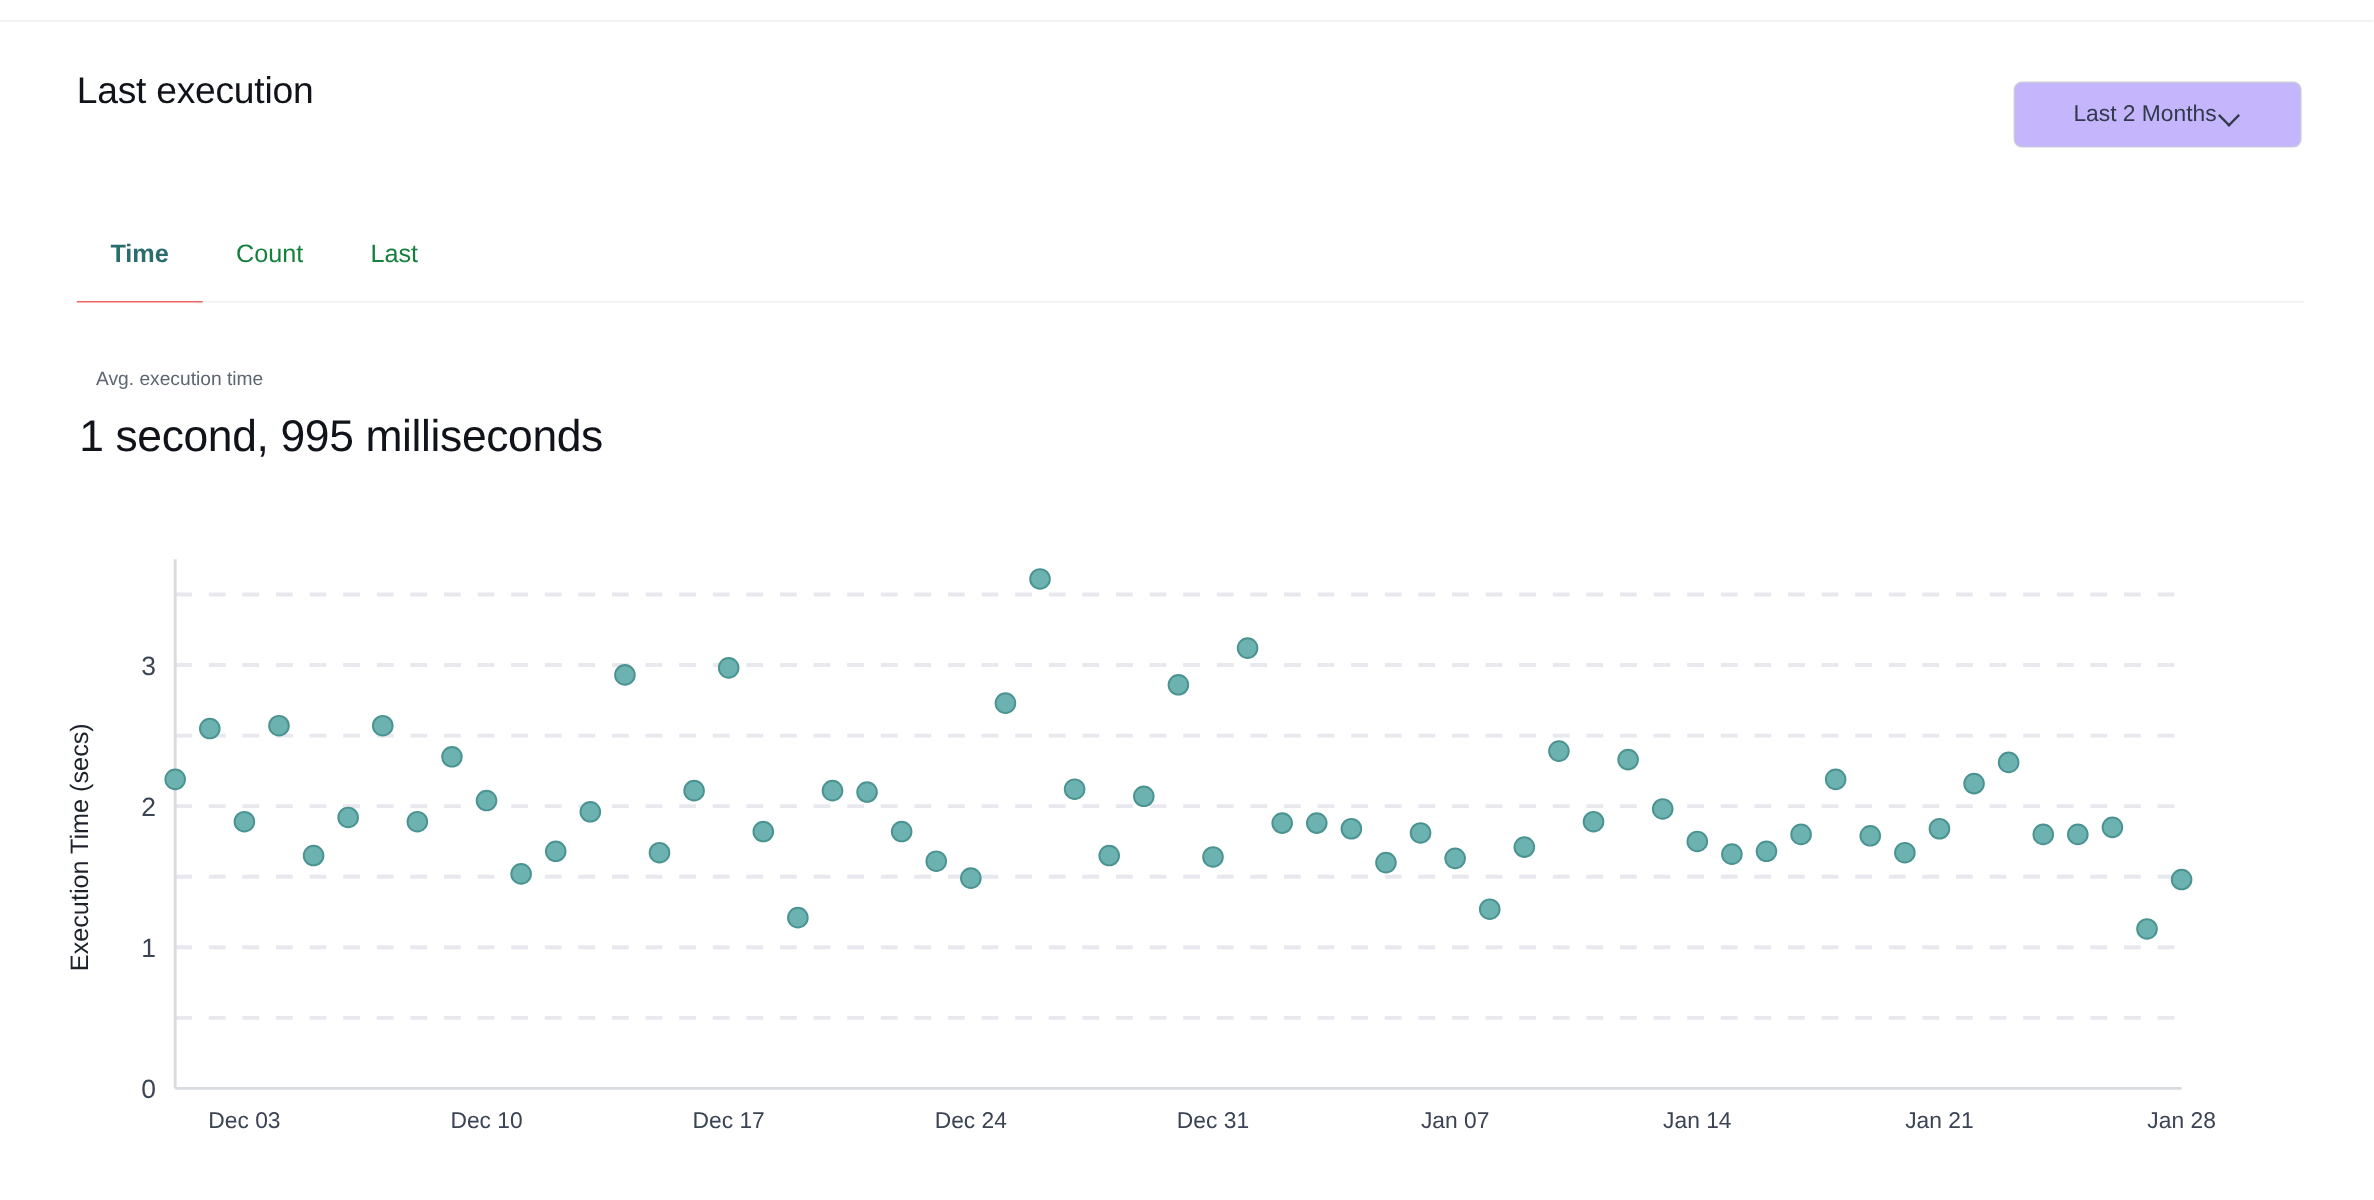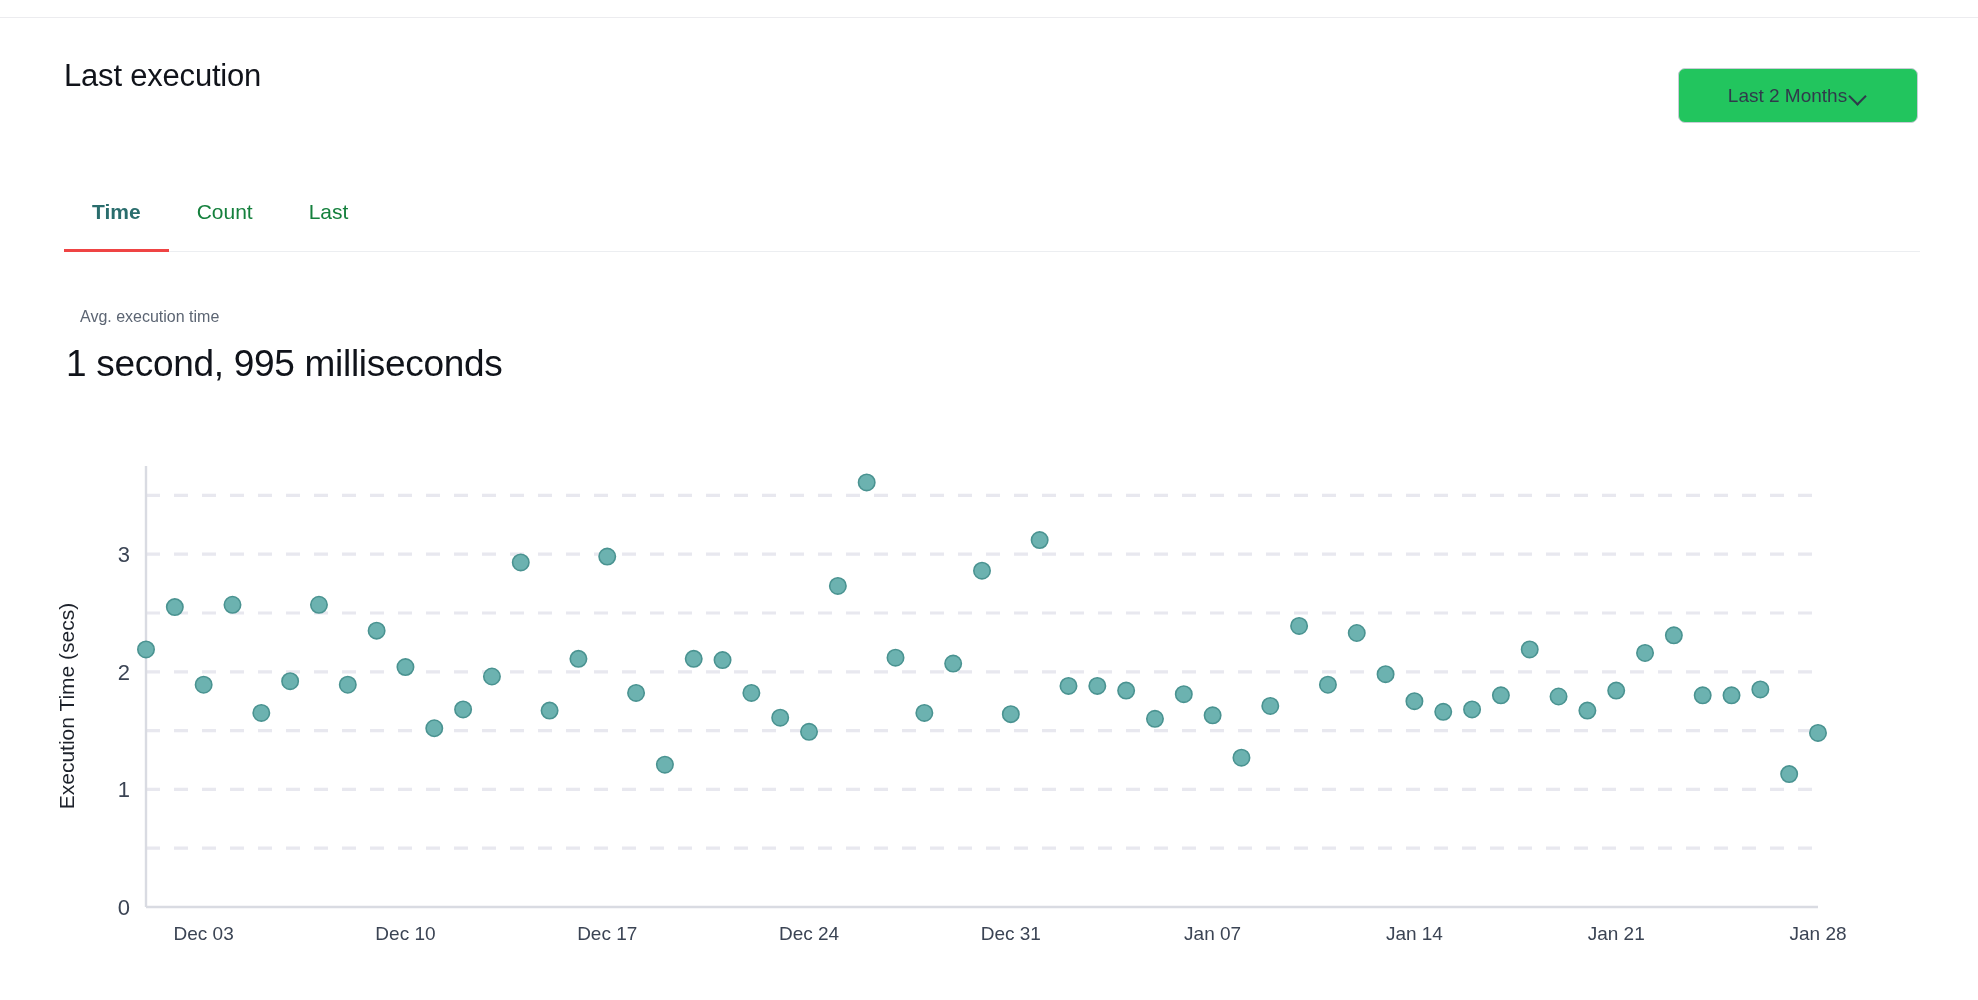--- a/index.html
+++ b/index.html
@@ -42,21 +42,21 @@
     line-height: 40px;
   }
   .range-picker {
     position: absolute;
     top: 68px;
     right: 60px;
     width: 240px;
     height: 55px;
     border: 1px solid #c9cdd6;
     border-radius: 7px;
-    background: #22c55e;
+    background: #c4b5fd;
     display: flex;
     align-items: center;
     justify-content: center;
     gap: 2px;
     cursor: pointer;
     box-sizing: border-box;
   }
   .range-picker .rp-label {
     font-size: 19px;
     color: #303a4b;
@@ -99,21 +99,21 @@
     font-size: 21px;
     color: #15803d;
     cursor: pointer;
     box-sizing: border-box;
     border-bottom: 3px solid transparent;
     padding-top: 14px;
   }
   .tab.active {
     color: #2a6d6d;
     font-weight: 700;
-    border-bottom: 3px solid #ef4444;
+    border-bottom: 1px solid #ef4444;
   }
   .metric-label {
     position: absolute;
     top: 304px;
     left: 80px;
     font-size: 16px;
     color: #5c6573;
     line-height: 26px;
   }
   .metric-value {

